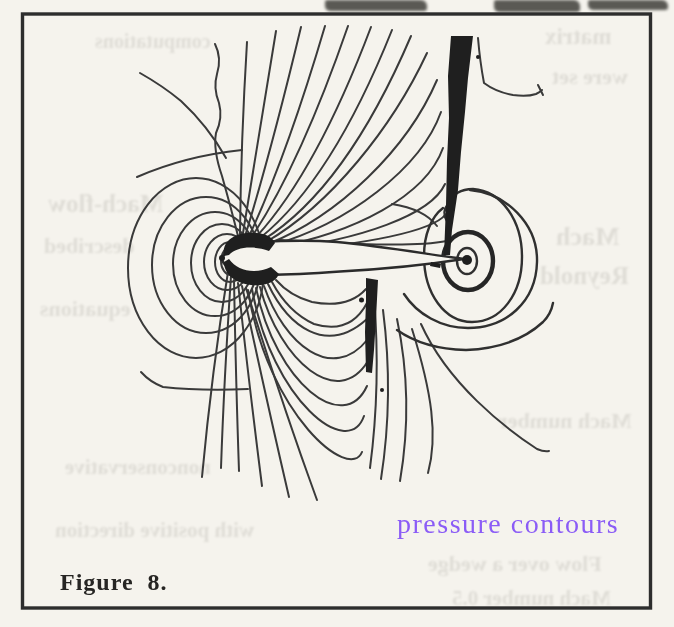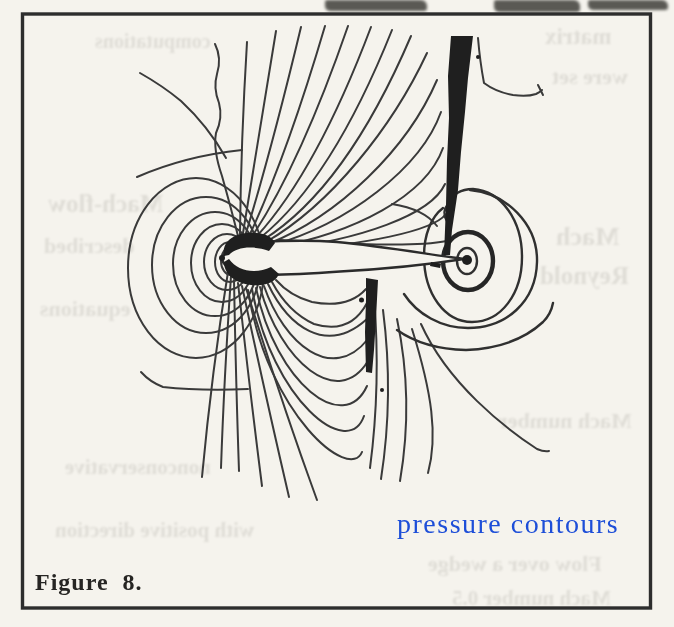--- a/index.html
+++ b/index.html
@@ -18,22 +18,22 @@
 
   svg.plot{position:absolute;left:0;top:0;}
   g.thin path{fill:none;stroke:#3a3a3a;stroke-width:2;stroke-linecap:round;stroke-linejoin:round;}
   g.med  path{fill:none;stroke:#303030;stroke-width:2.4;stroke-linecap:round;stroke-linejoin:round;}
   g.bold path{fill:none;stroke:#262626;stroke-width:4.4;stroke-linecap:round;stroke-linejoin:round;}
   g.fill path{fill:#1f1f1f;stroke:none;}
   path.airfoil{fill:#f5f3ed;stroke:#2b2b2b;stroke-width:2.5;stroke-linejoin:round;}
   rect.frame{fill:none;stroke:#2d2d2d;stroke-width:3.4;}
 
   .plot-label{position:absolute;left:397px;top:508px;font-size:28px;letter-spacing:1.5px;
-              color:#1d4ed8;white-space:pre;text-align:center;}
-  .fig-caption{position:absolute;left:35px;top:569px;font-size:24px;font-weight:bold;
+              color:#8b5cf6;white-space:pre;text-align:center;}
+  .fig-caption{position:absolute;left:60px;top:569px;font-size:24px;font-weight:bold;
                letter-spacing:1px;color:#262523;white-space:pre;}
 </style>
 </head>
 <body>
 
 <div class="page">
 
   <div class="smudge" style="left:325px;top:0;width:102px;height:11px;"></div>
   <div class="smudge" style="left:494px;top:0;width:86px;height:12px;"></div>
   <div class="smudge" style="left:588px;top:0;width:80px;height:10px;"></div>

